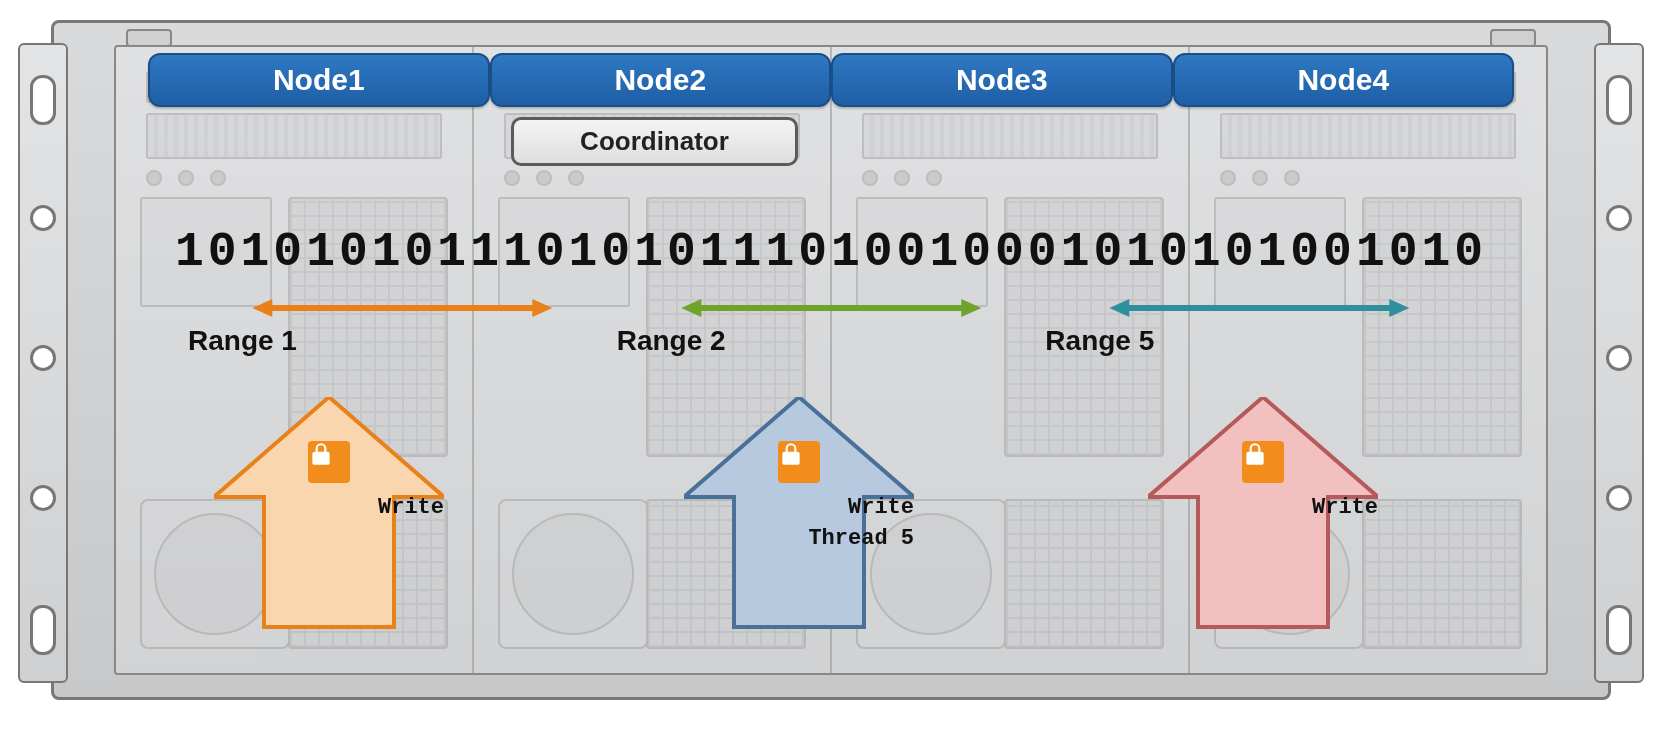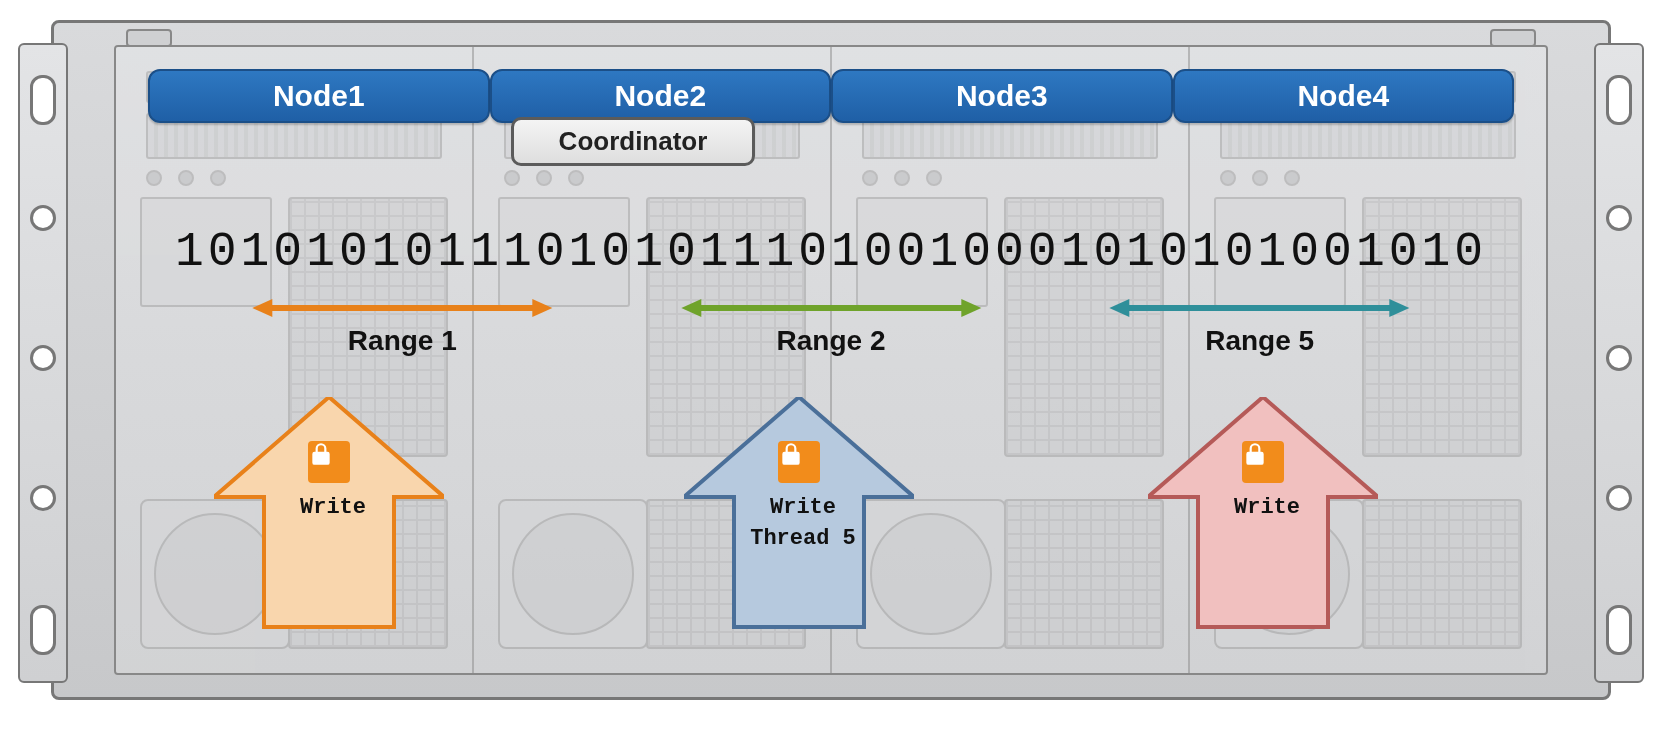--- a/index.html
+++ b/index.html
@@ -115,69 +115,69 @@
     background-image:
       repeating-linear-gradient(0deg,#bfbfc1 0 2px, transparent 2px 14px),
       repeating-linear-gradient(90deg,#bfbfc1 0 2px, transparent 2px 14px);
     background-color:#d3d4d6;
   }
 
   .overlay { position:absolute; inset:0; }
 
   .node-labels {
     position:absolute; top:6px; left:0; right:0;
-    display:flex; padding:0 32px;margin-top:16px;
+    display:flex; padding:0 32px;
   }
   .node-pill {
     flex:1;
     background:linear-gradient(#2e78c2,#1f5fa6);
     border:2px solid #1b4f88;
     border-radius:12px;
     color:#fff;
     font-weight:bold;
     font-size:30px;
     text-align:center;
     padding:8px 0;
     box-shadow:0 2px 2px rgba(0,0,0,.2);
   }
 
   .coordinator {
     position:absolute;
     top:70px;
     left:395px;
-    width:244px;
+    width:287px;
     background:linear-gradient(#f4f4f4,#dedede);
     border:3px solid #5b5b5b;
     border-radius:10px;
     text-align:center;
     padding:6px 0;
     font-size:26px;
     font-weight:bold;
     color:#222;
   }
 
   .binary {
     position:absolute;
     top:178px; left:0; right:0;
     text-align:center;
     font-family:"Courier New", monospace;
     font-size:48px;
     letter-spacing:4px;
     color:#111;
-    font-weight:400;
+    font-weight:700;
   }
 
   .ranges {
     position:absolute;
     top:250px; left:72px; right:72px;
     display:flex;
   }
   .range {
     flex:1;
-    display:flex; flex-direction:column; align-items:center;
+    display:flex; flex-direction:column; align-items:flex-start;
     gap:6px;
   }
   .dbl-arrow {
     width:100%; height:22px;
   }
   .range-label {
     font-size:28px;
     font-weight:bold;
     color:#111;
   }
@@ -188,21 +188,21 @@
   }
   .thread-arrow {
     position:absolute;
     width:230px; height:260px;
   }
   .thread-arrow svg{position:absolute;inset:0}
   .thread-content{
     position:absolute;
     top:98px;
     left:8px; right:0;
-    text-align:center;
+    text-align:right;
     font-family:"Courier New",monospace;
     font-size:22px;
     font-weight:600;
     color:#111;
   }
   .thread-content .line1{display:block}
   .thread-content .line2{display:block;margin-top:6px}
   .lock-badge{
     position:absolute; top:44px; left:50%; transform:translateX(-50%);
     width:42px; height:42px;

